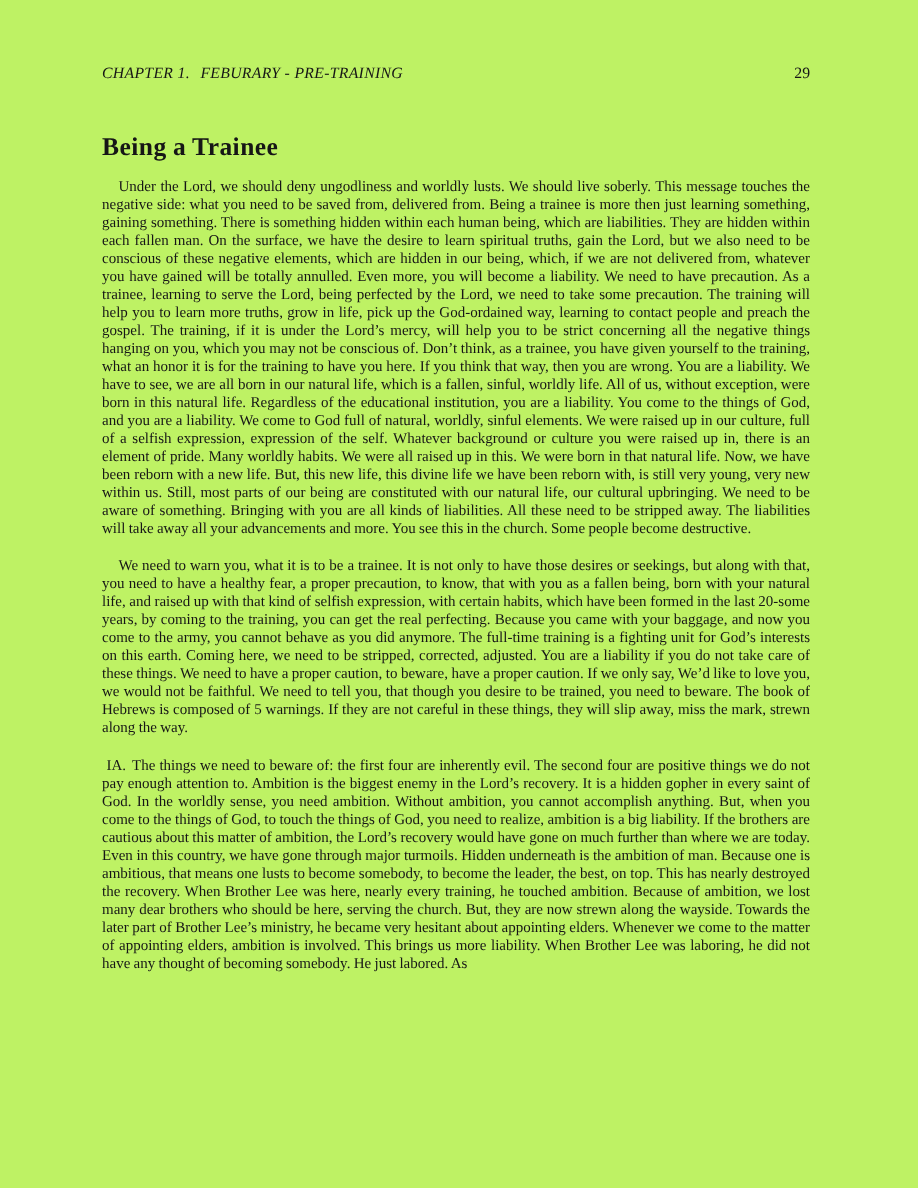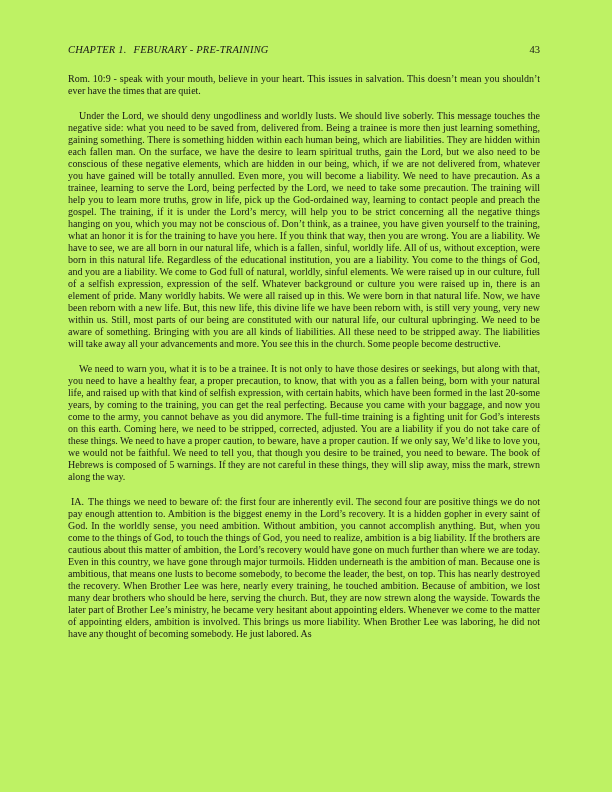--- a/index.html
+++ b/index.html
@@ -78,27 +78,27 @@
 </style>
 </head>
 <body>
 
 <div class="page">
 
   <div class="running-header">
     <div class="chapter">
       <span>CHAPTER 1.</span><span class="gap"></span><span>FEBURARY - PRE-TRAINING</span>
     </div>
-    <div class="folio">43</div>
+    <div class="folio">29</div>
   </div>
 
   <div class="content">
 
-    <p class="para"><span>Rom. 10:9 - speak with your mouth, believe in your heart. This issues in salvation. This doesn’t mean you shouldn’t ever have the times that are quiet.</span></p>
 
+    <h2 class="section-heading">Being a Trainee</h2>
 
     <p class="para indent"><span>Under the Lord, we should deny ungodliness and worldly lusts. We should live soberly. This message touches the negative side: what you need to be saved from, delivered from. Being a trainee is more then just learning something, gaining something. There is something hidden within each human being, which are liabilities. They are hidden within each fallen man. On the surface, we have the desire to learn spiritual truths, gain the Lord, but we also need to be conscious of these negative elements, which are hidden in our being, which, if we are not delivered from, whatever you have gained will be totally annulled. Even more, you will become a liability. We need to have precaution. As a trainee, learning to serve the Lord, being perfected by the Lord, we need to take some precaution. The training will help you to learn more truths, grow in life, pick up the God-ordained way, learning to contact people and preach the gospel. The training, if it is under the Lord’s mercy, will help you to be strict concerning all the negative things hanging on you, which you may not be conscious of. Don’t think, as a trainee, you have given yourself to the training, what an honor it is for the training to have you here. If you think that way, then you are wrong. You are a liability. We have to see, we are all born in our natural life, which is a fallen, sinful, worldly life. All of us, without exception, were born in this natural life. Regardless of the educational institution, you are a liability. You come to the things of God, and you are a liability. We come to God full of natural, worldly, sinful elements. We were raised up in our culture, full of a selfish expression, expression of the self. Whatever background or culture you were raised up in, there is an element of pride. Many worldly habits. We were all raised up in this. We were born in that natural life. Now, we have been reborn with a new life. But, this new life, this divine life we have been reborn with, is still very young, very new within us. Still, most parts of our being are constituted with our natural life, our cultural upbringing. We need to be aware of something. Bringing with you are all kinds of liabilities. All these need to be stripped away. The liabilities will take away all your advancements and more. You see this in the church. Some people become destructive.</span></p>
 
     <p class="para indent"><span>We need to warn you, what it is to be a trainee. It is not only to have those desires or seekings, but along with that, you need to have a healthy fear, a proper precaution, to know, that with you as a fallen being, born with your natural life, and raised up with that kind of selfish expression, with certain habits, which have been formed in the last 20-some years, by coming to the training, you can get the real perfecting. Because you came with your baggage, and now you come to the army, you cannot behave as you did anymore. The full-time training is a fighting unit for God’s interests on this earth. Coming here, we need to be stripped, corrected, adjusted. You are a liability if you do not take care of these things. We need to have a proper caution, to beware, have a proper caution. If we only say, We’d like to love you, we would not be faithful. We need to tell you, that though you desire to be trained, you need to beware. The book of Hebrews is composed of 5 warnings. If they are not careful in these things, they will slip away, miss the mark, strewn along the way.</span></p>
 
     <p class="para lead-para"><span class="lead">IA.</span><span>The things we need to beware of: the first four are inherently evil. The second four are positive things we do not pay enough attention to. Ambition is the biggest enemy in the Lord’s recovery. It is a hidden gopher in every saint of God. In the worldly sense, you need ambition. Without ambition, you cannot accomplish anything. But, when you come to the things of God, to touch the things of God, you need to realize, ambition is a big liability. If the brothers are cautious about this matter of ambition, the Lord’s recovery would have gone on much further than where we are today. Even in this country, we have gone through major turmoils. Hidden underneath is the ambition of man. Because one is ambitious, that means one lusts to become somebody, to become the leader, the best, on top. This has nearly destroyed the recovery. When Brother Lee was here, nearly every training, he touched ambition. Because of ambition, we lost many dear brothers who should be here, serving the church. But, they are now strewn along the wayside. Towards the later part of Brother Lee’s ministry, he became very hesitant about appointing elders. Whenever we come to the matter of appointing elders, ambition is involved. This brings us more liability. When Brother Lee was laboring, he did not have any thought of becoming somebody. He just labored. As</span></p>
 
   </div>
 
 </div>

